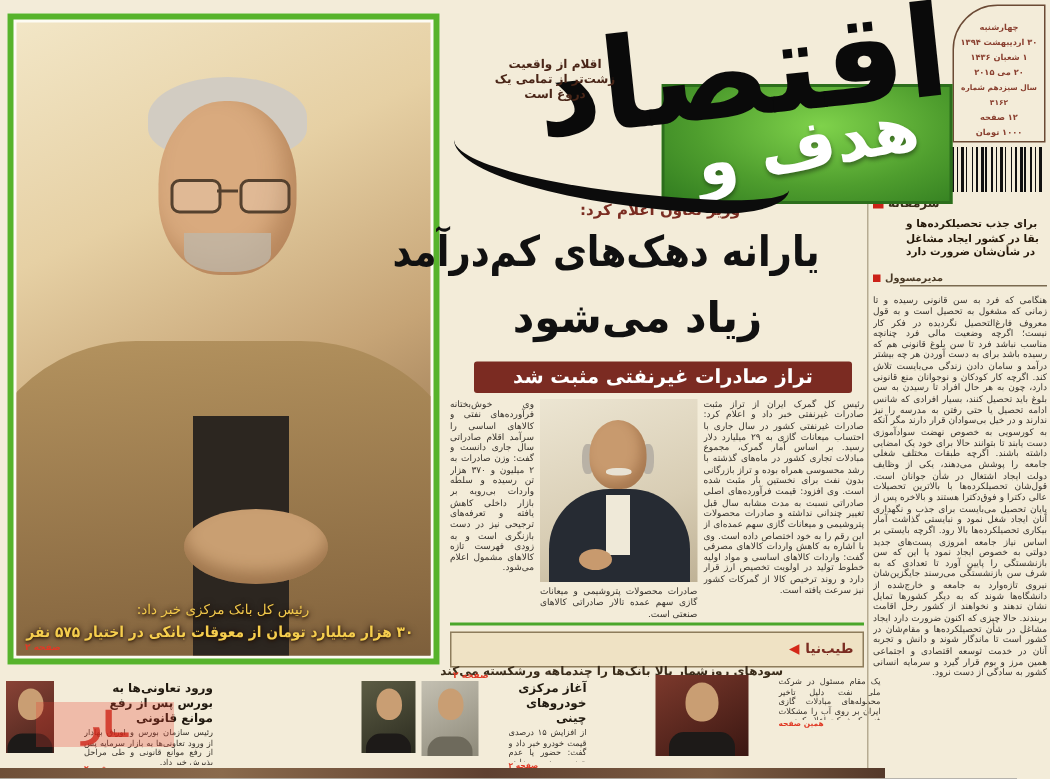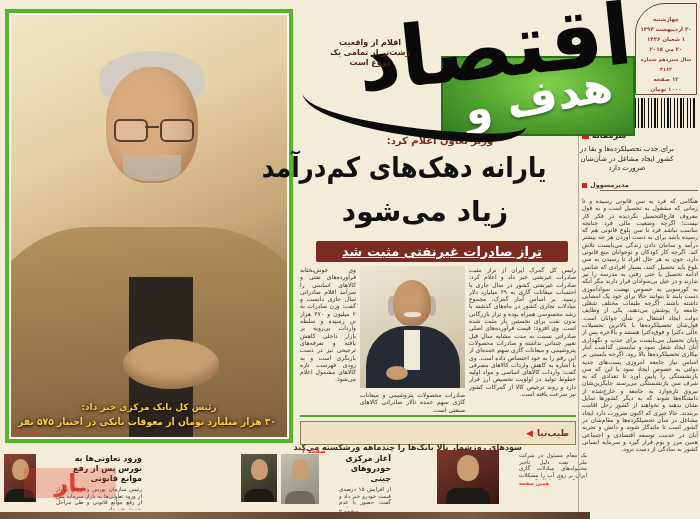--- a/index.html
+++ b/index.html
@@ -20,21 +20,21 @@
   .mp-hair{position:absolute;left:88px;top:36px;width:106px;height:54px;background:#d2ccc2;
         border-radius:55% 55% 40% 40%;}
   .mp-lens{position:absolute;top:104px;width:30px;height:19px;border:2px solid #55412e;border-radius:6px;
         background:rgba(255,255,255,.18);}
   .mp-bridge{position:absolute;left:134px;top:111px;width:14px;height:2px;background:#55412e;}
   .mp-beard{position:absolute;left:112px;top:140px;width:58px;height:26px;background:#bfb6a8;
         border-radius:0 0 45% 45%;opacity:.8;}
   .mp-hands{position:absolute;left:112px;bottom:48px;width:96px;height:50px;background:#c99f72;
         border-radius:50%;box-shadow:inset 0 -8px 10px rgba(100,60,25,.4);}
   .photo-caption{position:absolute;left:0;right:0;bottom:10px;text-align:center;}
-  .photo-kicker{font-size:9px;font-weight:bold;color:#f2c94c;text-shadow:0 1px 2px #241303,0 0 4px #241303;}
+  .photo-kicker{font-size:9px;font-weight:normal;color:#f2c94c;text-shadow:0 1px 2px #241303,0 0 4px #241303;}
   .photo-headline{margin-top:4px;font-size:10px;font-weight:bold;color:#f6ce4e;white-space:nowrap;
         transform:scaleX(.92);transform-origin:center;text-shadow:0 1px 2px #241303,0 0 5px #241303;}
   .pageref-red{font-size:6px;color:#e03a26;font-weight:bold;}
   .mp-pageref{position:absolute;left:6px;bottom:2px;}
 
   
   .logo-green{left:441px;top:56px;width:194px;height:80px;z-index:2;
         background:radial-gradient(ellipse at 55% 35%,#7fd24b 0%,#4f9e2e 55%,#2f7a1f 100%);
         box-shadow:inset 0 0 0 2px #2c6e1c;}
   .logo-white{position:absolute;left:0;top:0;width:100%;height:80px;line-height:84px;text-align:center;
@@ -54,21 +54,21 @@
   .barcode{left:612px;top:98px;width:84px;height:30px;
         background:repeating-linear-gradient(90deg,#111 0 1px,transparent 1px 3px,#111 3px 5px,
         transparent 5px 6px,#111 6px 7px,transparent 7px 10px,#111 10px 11px,transparent 11px 13px);}
 
   
   .kicker{left:360px;top:135px;width:160px;text-align:center;font-size:10px;font-weight:bold;color:#7b2d22;}
   .headline{left:287px;top:146px;width:276px;text-align:center;color:#111;font-weight:bold;}
   .headline .l1{font-size:28px;line-height:44px;transform:scaleX(.88);transform-origin:center;white-space:nowrap;}
   .headline .l2{font-size:28px;line-height:44px;}
   .subhead-bar{left:316px;top:241px;width:252px;height:21px;background:#7b2b22;border-radius:2px;
-        color:#fff;font-size:13px;font-weight:bold;text-align:center;line-height:21px;text-decoration:underline;}
+        color:#fff;font-size:13px;font-weight:bold;text-align:center;line-height:21px;}
 
   
   .body3col{left:300px;top:266px;width:276px;height:148px;display:flex;gap:4px;}
   .tinytext{font-size:6px;line-height:7.3px;color:#35302a;text-align:justify;overflow:hidden;}
   .col-r{width:107px;height:148px;}
   .col-m{width:105px;}
   .col-l{width:56px;height:148px;}
   .c-photo{position:relative;width:105px;height:122px;overflow:hidden;
         background:linear-gradient(160deg,#ece5d2,#d8cdb4 60%,#bfb296);}
   .cp-head{position:absolute;left:33px;top:14px;width:38px;height:46px;background:#c89a6e;
@@ -106,22 +106,22 @@
   .card-head{font-size:8px;font-weight:bold;color:#20190f;line-height:10px;text-align:right;}
   .card-body{margin-top:2px;font-size:5.5px;line-height:6.6px;color:#3a342c;text-align:justify;overflow:hidden;}
   .card-ref{font-size:5px;color:#e03a26;font-weight:bold;text-align:left;}
 
   
   .ed-divider{left:578px;top:130px;width:1px;height:389px;background:#b6ab92;}
   .ed-label{left:582px;top:131px;display:flex;align-items:center;gap:3px;}
   .red-sq{width:7px;height:7px;background:#cc2218;flex:none;}
   .red-sq-s{width:5px;height:5px;background:#cc2218;flex:none;}
   .ed-label-text{font-size:8px;font-weight:bold;color:#3a2c1a;}
-  .ed-title{left:580px;top:145px;width:94px;font-size:7px;font-weight:normal;color:#241708;
-        line-height:9.5px;text-align:center;}
+  .ed-title{left:604px;top:145px;width:94px;font-size:7px;font-weight:bold;color:#241708;
+        line-height:9.5px;text-align:left;}
   .ed-byline{left:582px;top:181px;display:flex;align-items:center;gap:3px;}
   .ed-byline-text{font-size:6.5px;font-weight:bold;color:#4a3a26;}
   .ed-rule{left:600px;top:190px;width:98px;height:1px;background:#7a6a50;}
   .ed-body{left:582px;top:197px;width:116px;height:320px;}
 
   
   .watermark{left:0;top:468px;width:92px;height:30px;background:rgba(230,60,45,.28);
         display:flex;align-items:center;justify-content:center;margin-left:24px;}
   .watermark-text{font-size:24px;font-weight:bold;color:rgba(205,35,22,.78);line-height:30px;}
   .bottom-bar{left:0;top:512px;width:590px;height:7px;

